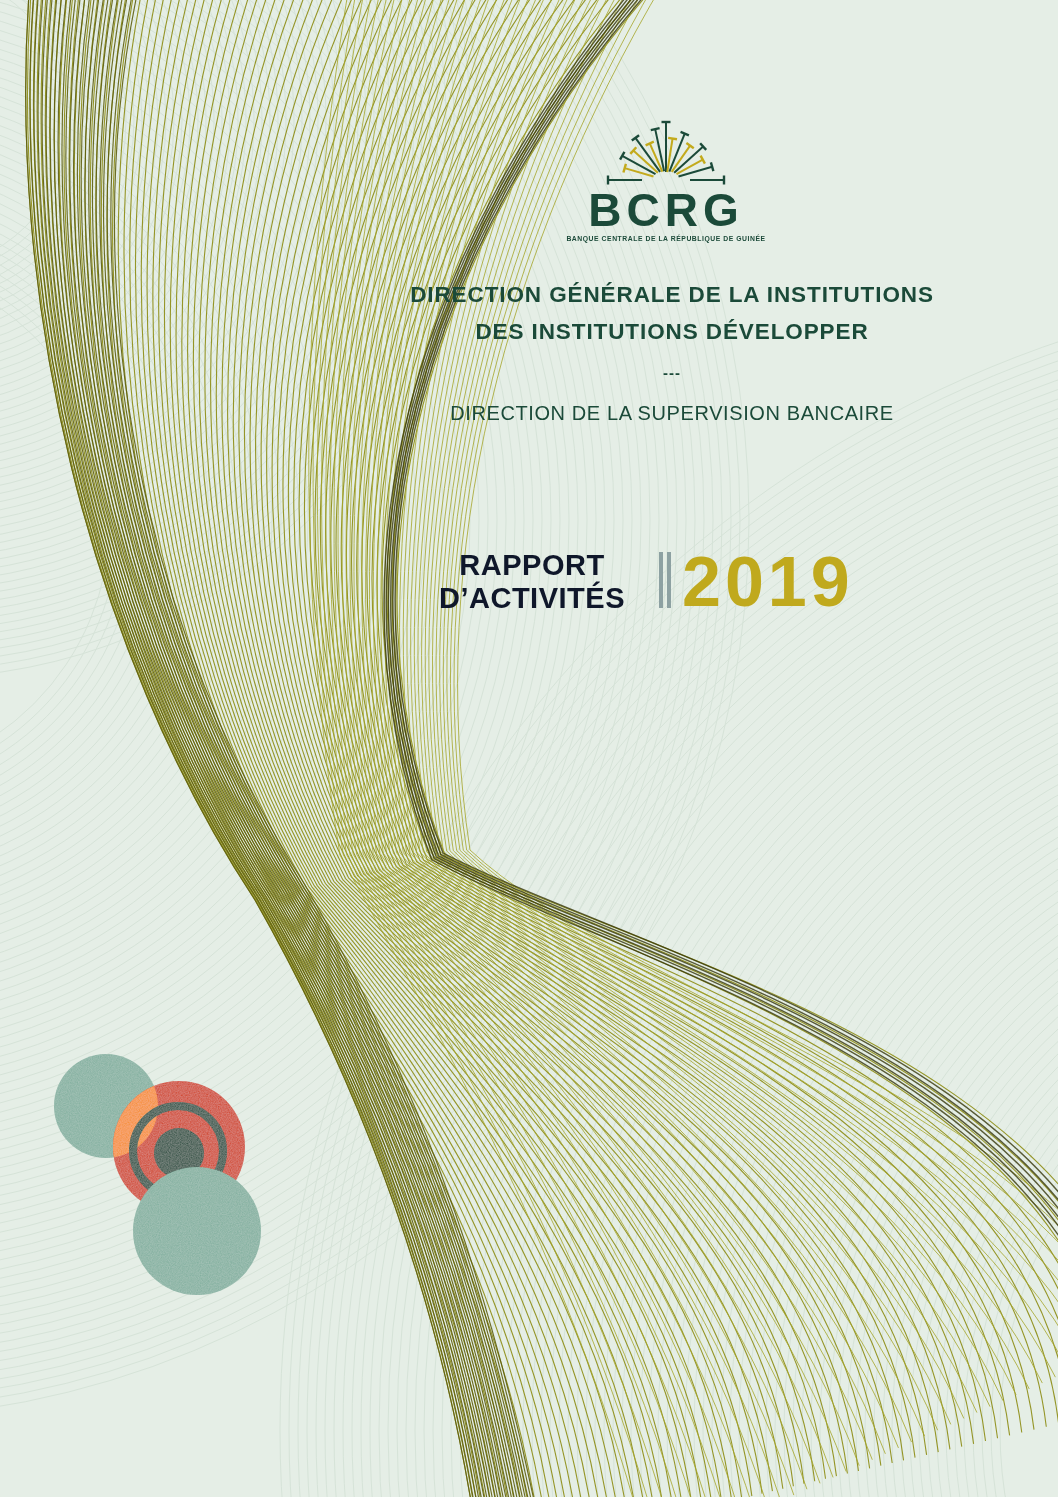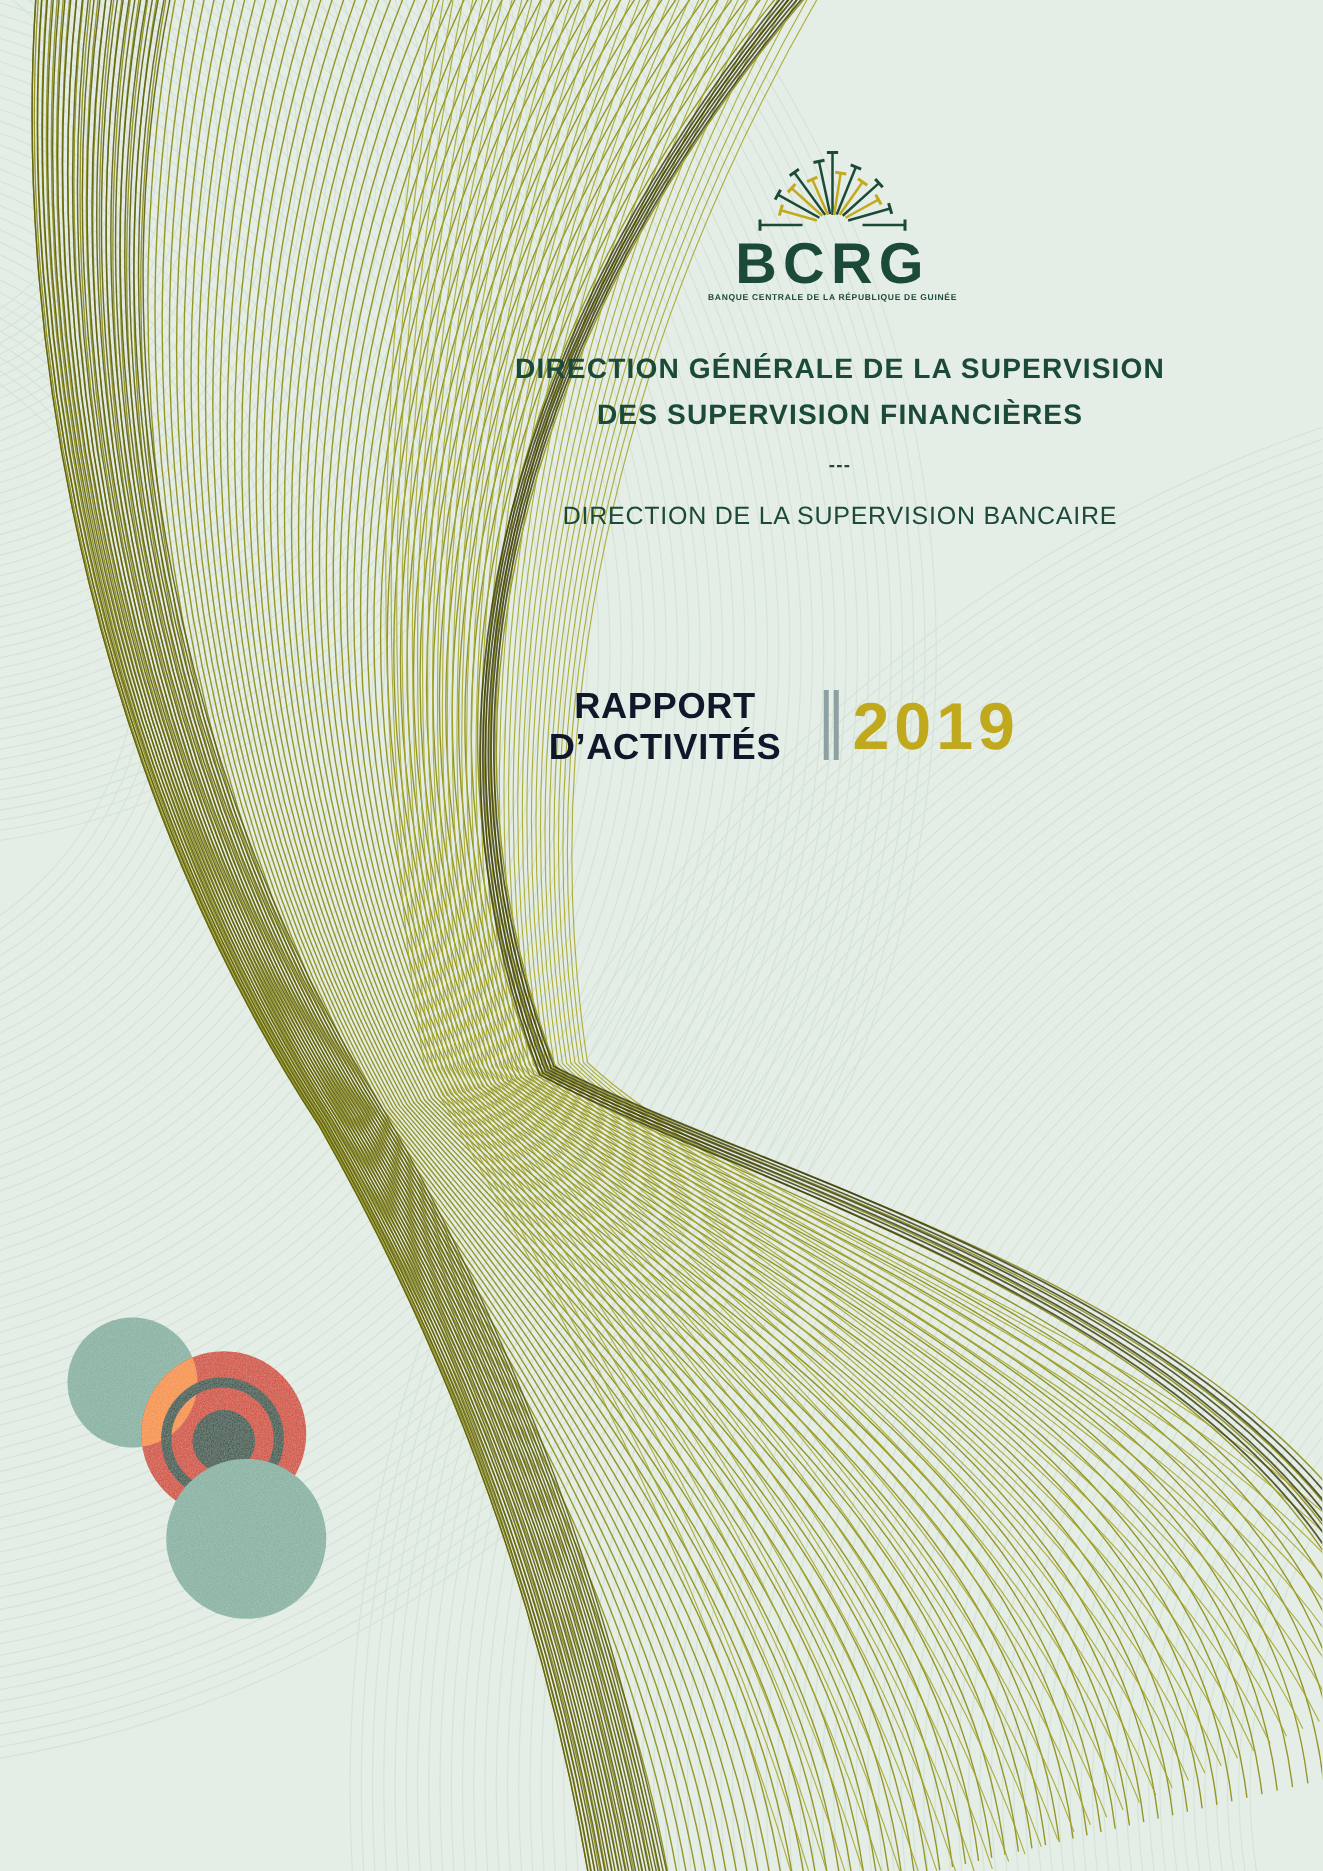--- a/index.html
+++ b/index.html
@@ -15,21 +15,21 @@
   .title-block{position:absolute;left:672px;top:276px;transform:translateX(-50%);text-align:center;color:#1b4a39;white-space:nowrap;}
   .title-line1{font-weight:bold;font-size:22.5px;letter-spacing:0.9px;line-height:37px;}
   .title-line2{font-weight:bold;font-size:22.5px;letter-spacing:0.9px;line-height:37px;}
   .title-dashes{font-weight:bold;font-size:15px;letter-spacing:1px;line-height:30px;margin-top:8px;}
   .title-line3{font-weight:normal;font-size:20px;letter-spacing:0.6px;line-height:30px;margin-top:10px;}
 
   .report-row{position:absolute;left:0;top:0;width:1058px;}
   .report-title{position:absolute;left:532px;top:549px;transform:translateX(-50%);text-align:center;color:#0f172a;font-weight:bold;font-size:29px;line-height:33px;letter-spacing:0.5px;white-space:nowrap;}
   .year-sep{position:absolute;left:659px;top:552px;display:flex;gap:4px;}
   .year-sep span{display:block;width:4px;height:56px;background:#8da1a2;}
-  .year{position:absolute;left:682px;top:546px;color:#c0a91d;font-weight:bold;font-size:53px;letter-spacing:4px;line-height:72px;white-space:nowrap;}
+  .year{position:absolute;left:682px;top:546px;color:#c0a91d;font-weight:bold;font-size:70px;letter-spacing:4px;line-height:72px;white-space:nowrap;}
 
   .circles{position:absolute;left:25px;top:1020px;}
 
   .tagline{position:absolute;left:63px;top:1379px;color:#1b4a39;font-weight:bold;font-size:16px;letter-spacing:0.6px;line-height:26px;}
 </style>
 </head>
 <body>
 
 <div class="page">
 
@@ -414,22 +414,22 @@
         <line x1="97.49640204719815" y1="70.41671437437901" x2="131.1405614050393" y2="60.769406920784036" stroke="#1b4a39" stroke-width="2"></line>
         <line x1="132.3809295062158" y1="65.09508455250648" x2="129.9001933038628" y2="56.4437292890616" stroke="#1b4a39" stroke-width="2.4"></line>
         <line x1="109" y1="74" x2="143" y2="74" stroke="#1b4a39" stroke-width="2"></line>
         <line x1="143" y1="78.5" x2="143" y2="69.5" stroke="#1b4a39" stroke-width="2.4"></line>
       </svg>
     <div class="logo-acronym">BCRG</div>
     <div class="logo-caption">BANQUE CENTRALE DE LA RÉPUBLIQUE DE GUINÉE</div>
   </div>
 
   <div class="title-block">
-    <div class="title-line1">DIRECTION GÉNÉRALE DE LA SUPERVISION</div>
-    <div class="title-line2">DES SUPERVISION FINANCIÈRES</div>
+    <div class="title-line1">DIRECTION GÉNÉRALE DE LA INSTITUTIONS</div>
+    <div class="title-line2">DES INSTITUTIONS DÉVELOPPER</div>
     <div class="title-dashes">---</div>
     <div class="title-line3">DIRECTION DE LA SUPERVISION BANCAIRE</div>
   </div>
 
   <div class="report-row">
     <div class="report-title">
       <div>RAPPORT</div>
       <div>D’ACTIVITÉS</div>
     </div>
     <div class="year-sep">

